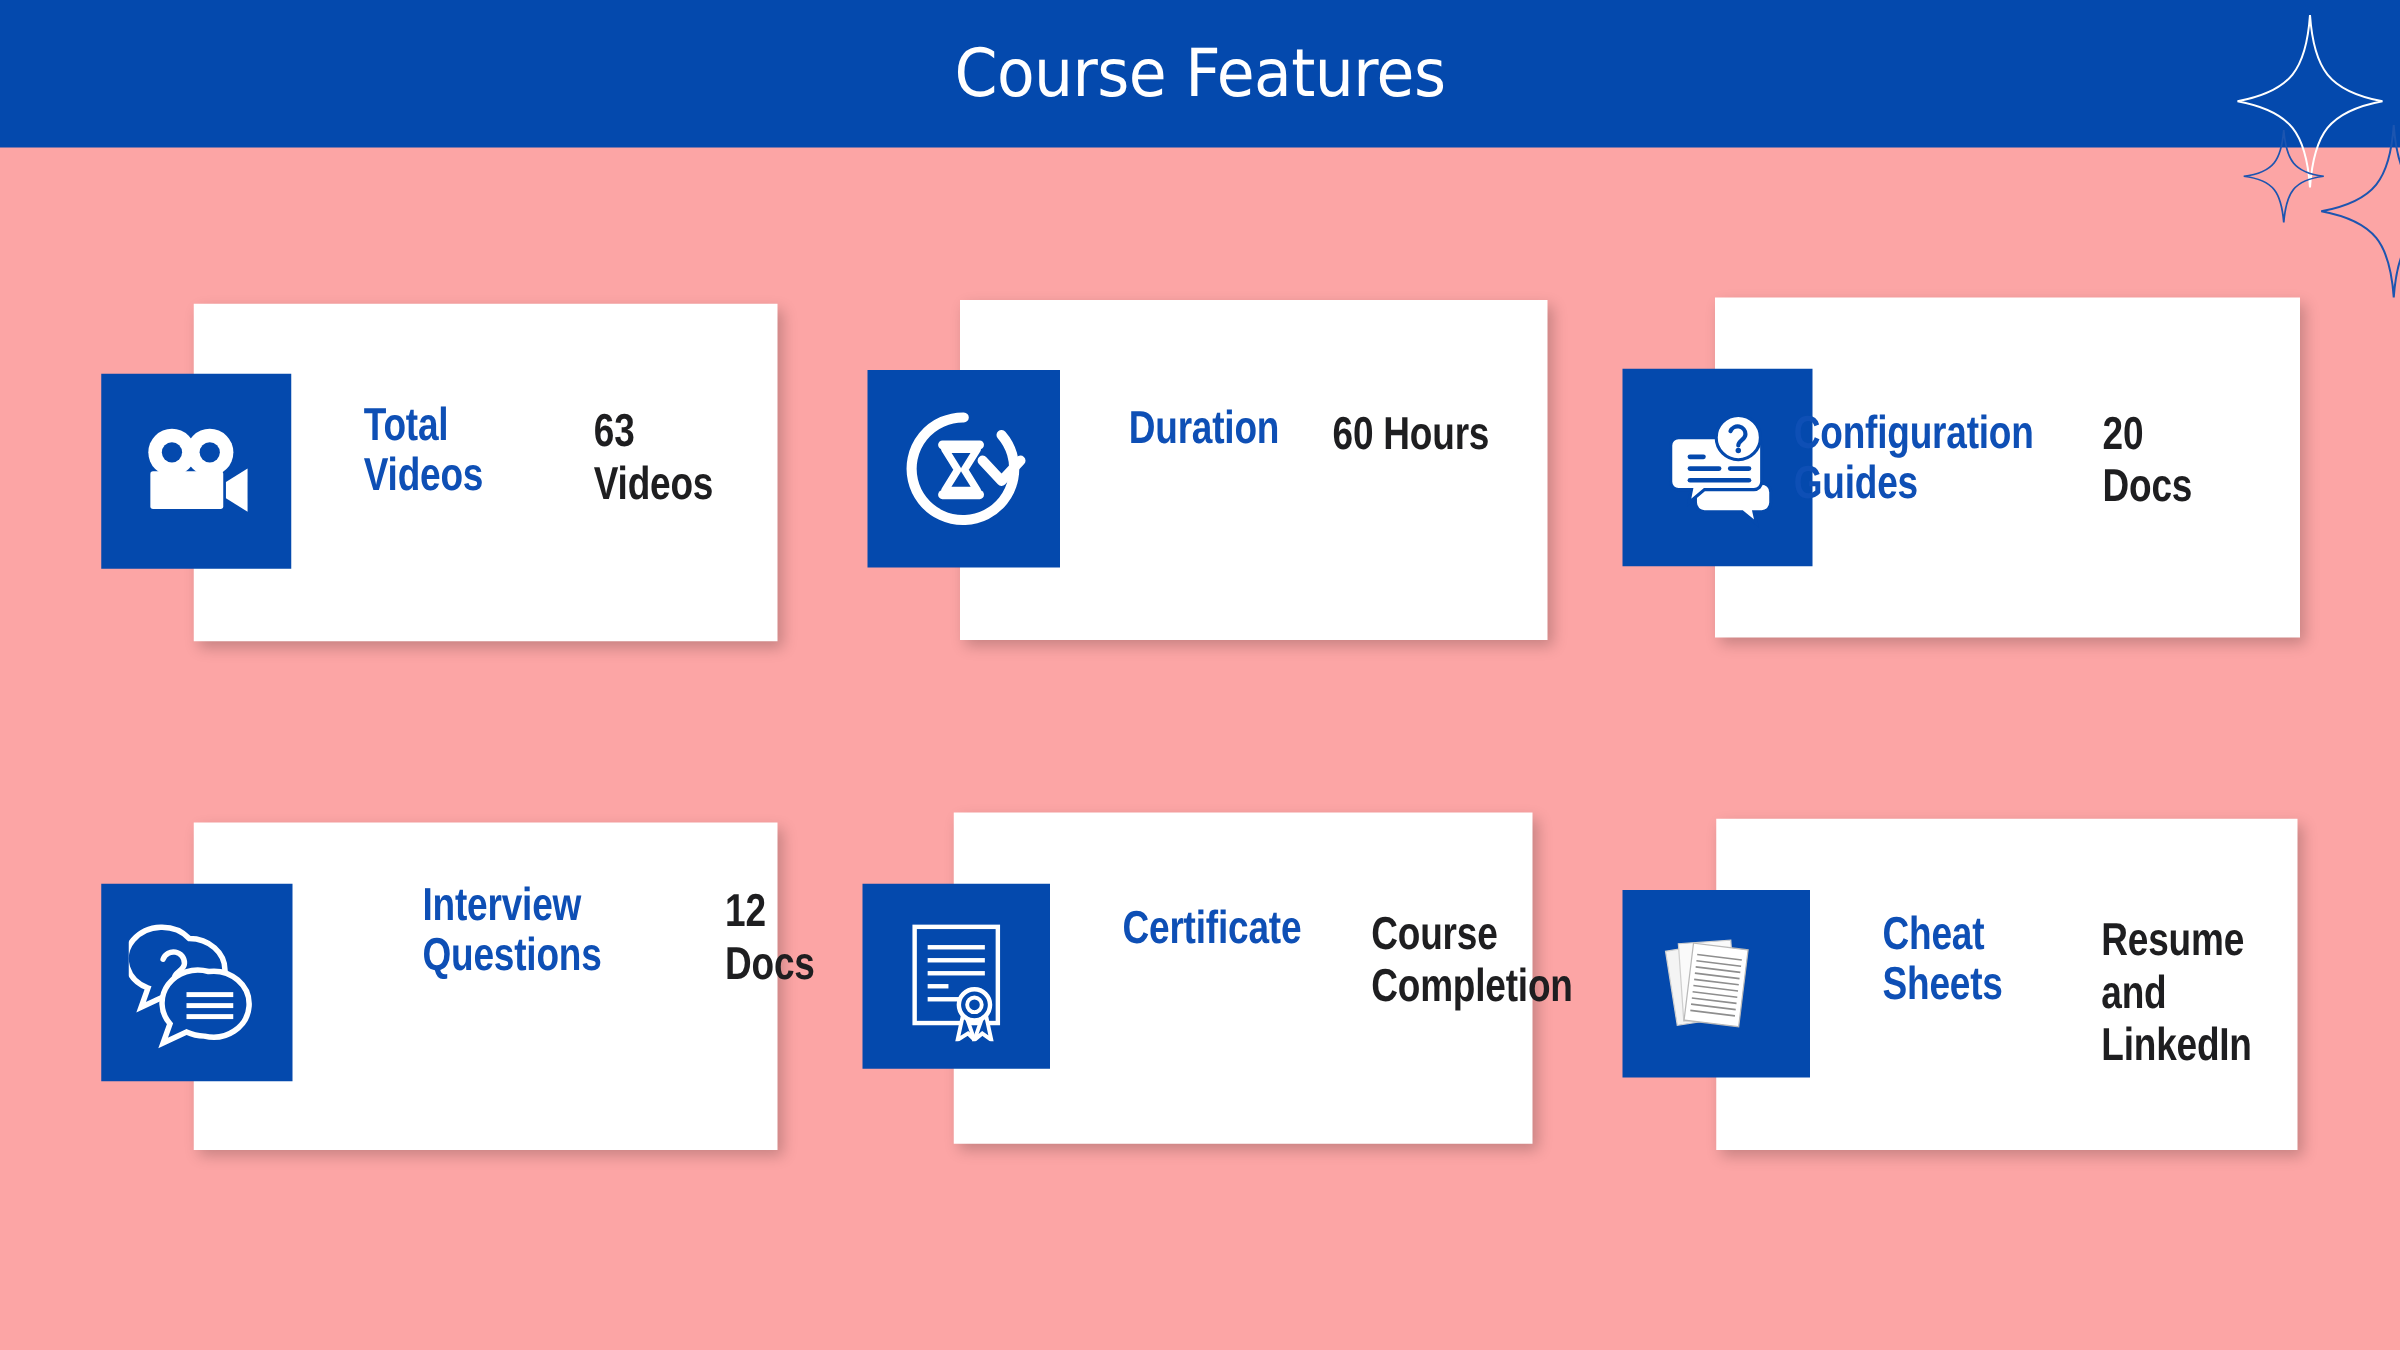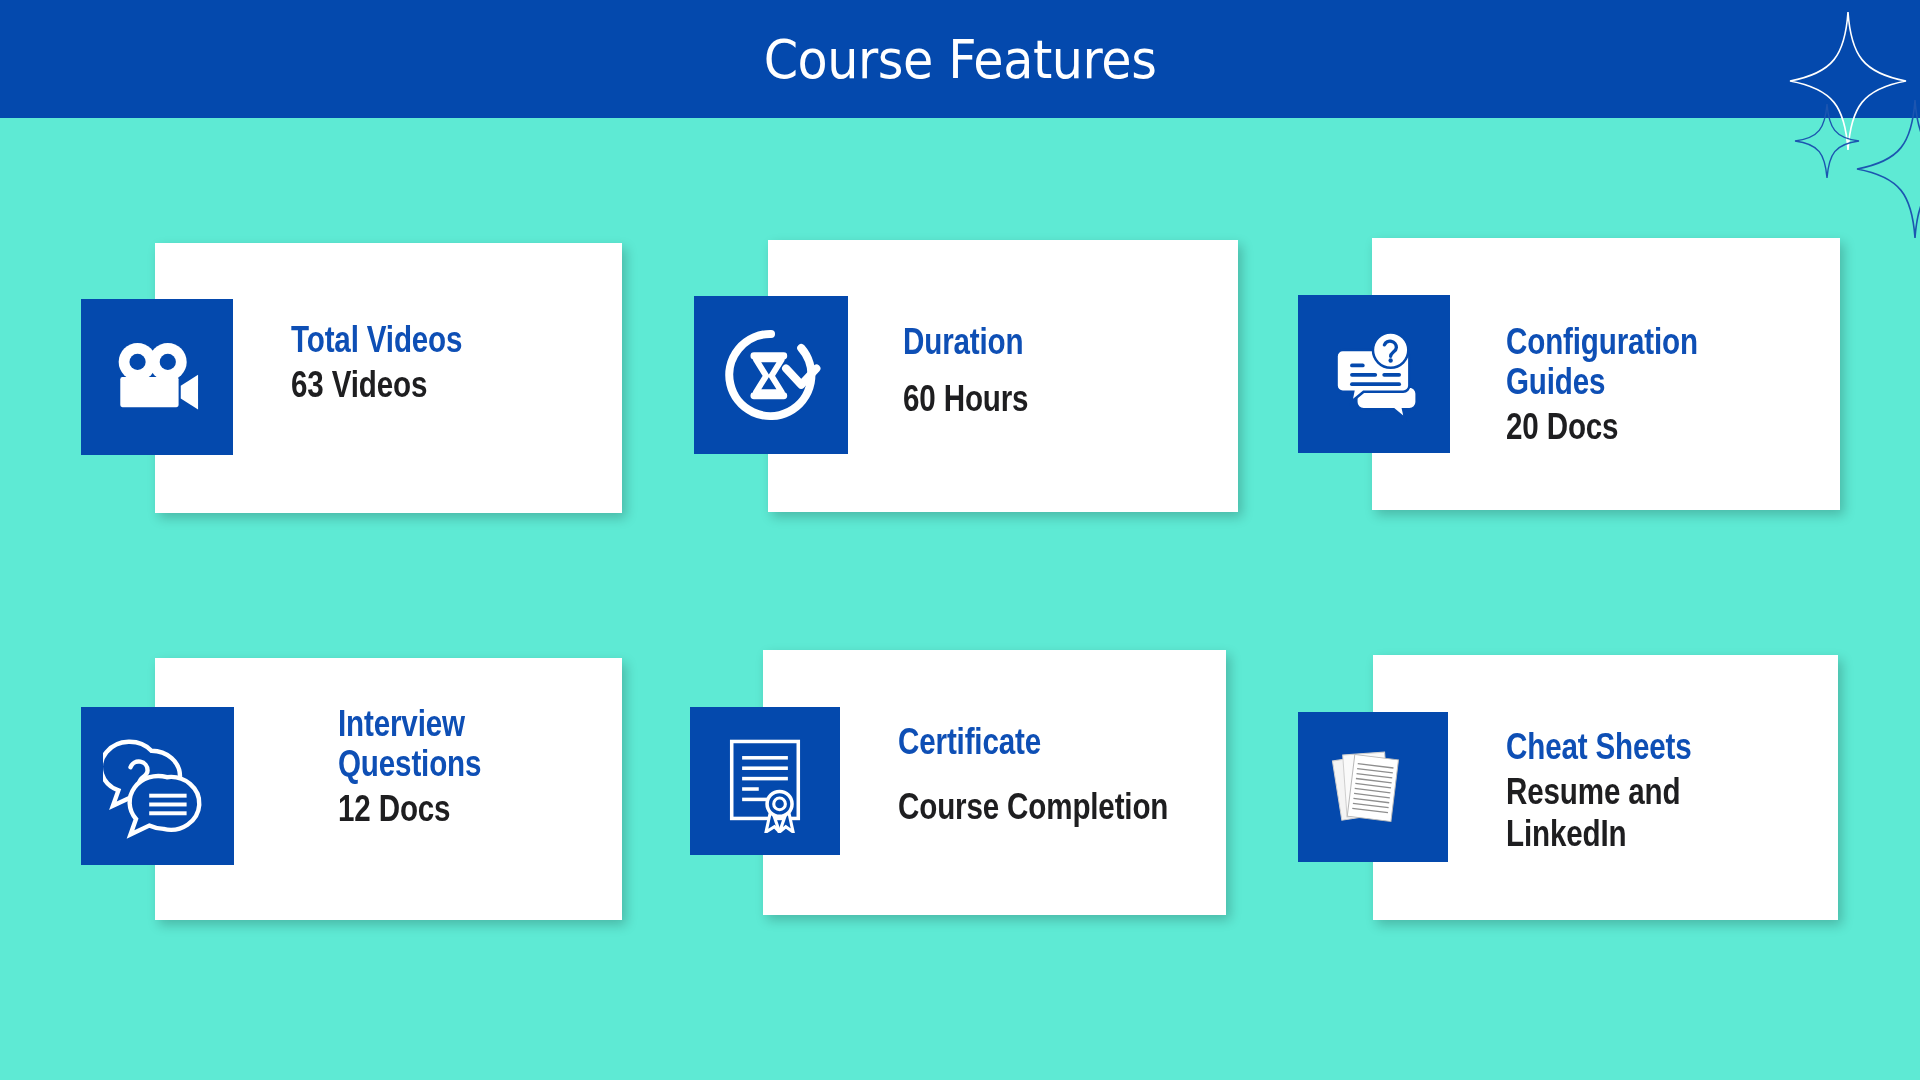--- a/index.html
+++ b/index.html
@@ -9,21 +9,21 @@
     height: 1080px;
     overflow: hidden;
     background: #ffffff;
     font-family: "Liberation Sans", sans-serif;
   }
 
   #slide {
     position: relative;
     width: 1920px;
     height: 1080px;
-    background: #5eead4;
+    background: #fca5a5;
     overflow: hidden;
   }
 
   
   .header-bar {
     position: absolute;
     left: 0;
     top: 0;
     width: 1920px;
     height: 118px;
@@ -72,21 +72,21 @@
     display: flex;
     align-items: center;
     justify-content: center;
   }
 
   .icon-tile svg { display: block; }
 
   .card-text {
     position: absolute;
     display: flex;
-    flex-direction: column;
+    flex-direction: row;
   }
 
   .card-title,
   .card-value {
     font-family: "Liberation Sans", sans-serif;
     font-weight: bold;
     transform: scaleX(0.80);
     transform-origin: left center;
     white-space: pre-line;
   }
@@ -111,21 +111,21 @@
   #card-0 { left: 155px; top: 243px; width: 467px; height: 270px; }
   #tile-0 { left: 81px;  top: 299px; width: 152px; height: 156px; }
   #text-0 { left: 291px; top: 320px; width: 330px; }
 
   #card-1 { left: 768px; top: 240px; width: 470px; height: 272px; }
   #tile-1 { left: 694px; top: 296px; width: 154px; height: 158px; }
   #text-1 { left: 903px; top: 322px; width: 330px; gap: 12px; }
 
   #card-2 { left: 1372px; top: 238px; width: 468px; height: 272px; }
   #tile-2 { left: 1298px; top: 295px; width: 152px; height: 158px; }
-  #text-2 { left: 1506px; top: 322px; width: 340px; }
+  #text-2 { left: 1435px; top: 322px; width: 340px; align-items: center; }
 
   
   #card-3 { left: 155px; top: 658px; width: 467px; height: 262px; }
   #tile-3 { left: 81px;  top: 707px; width: 153px; height: 158px; }
   #text-3 { left: 303px; top: 704px; width: 340px; margin-left: 35px; }
 
   #card-4 { left: 763px; top: 650px; width: 463px; height: 265px; }
   #tile-4 { left: 690px; top: 707px; width: 150px; height: 148px; }
   #text-4 { left: 898px; top: 722px; width: 340px; gap: 20px; }
 

